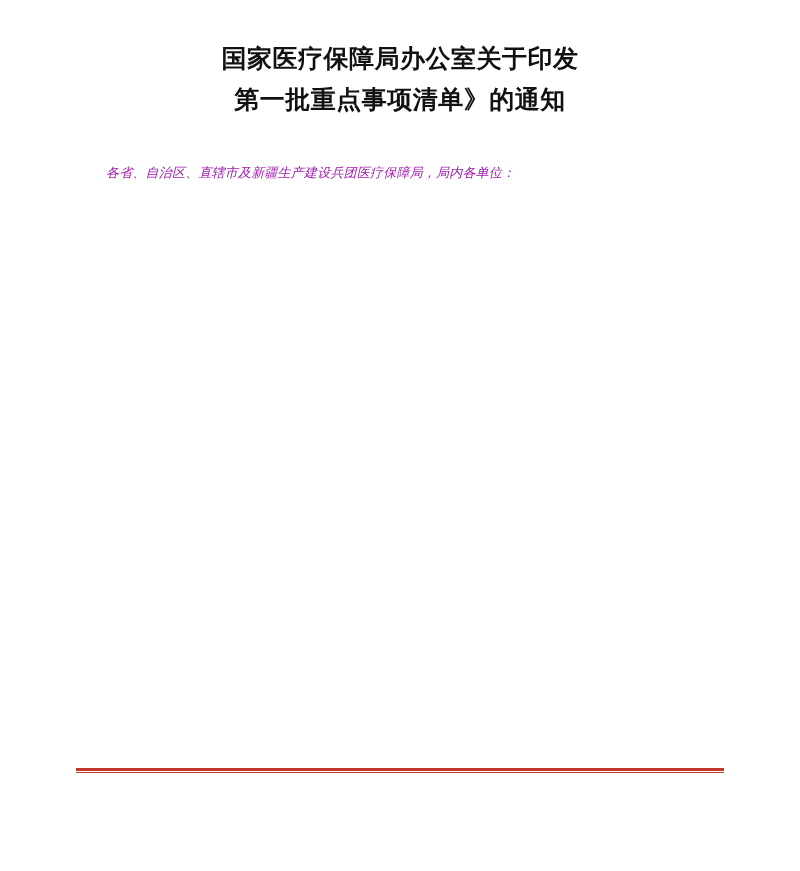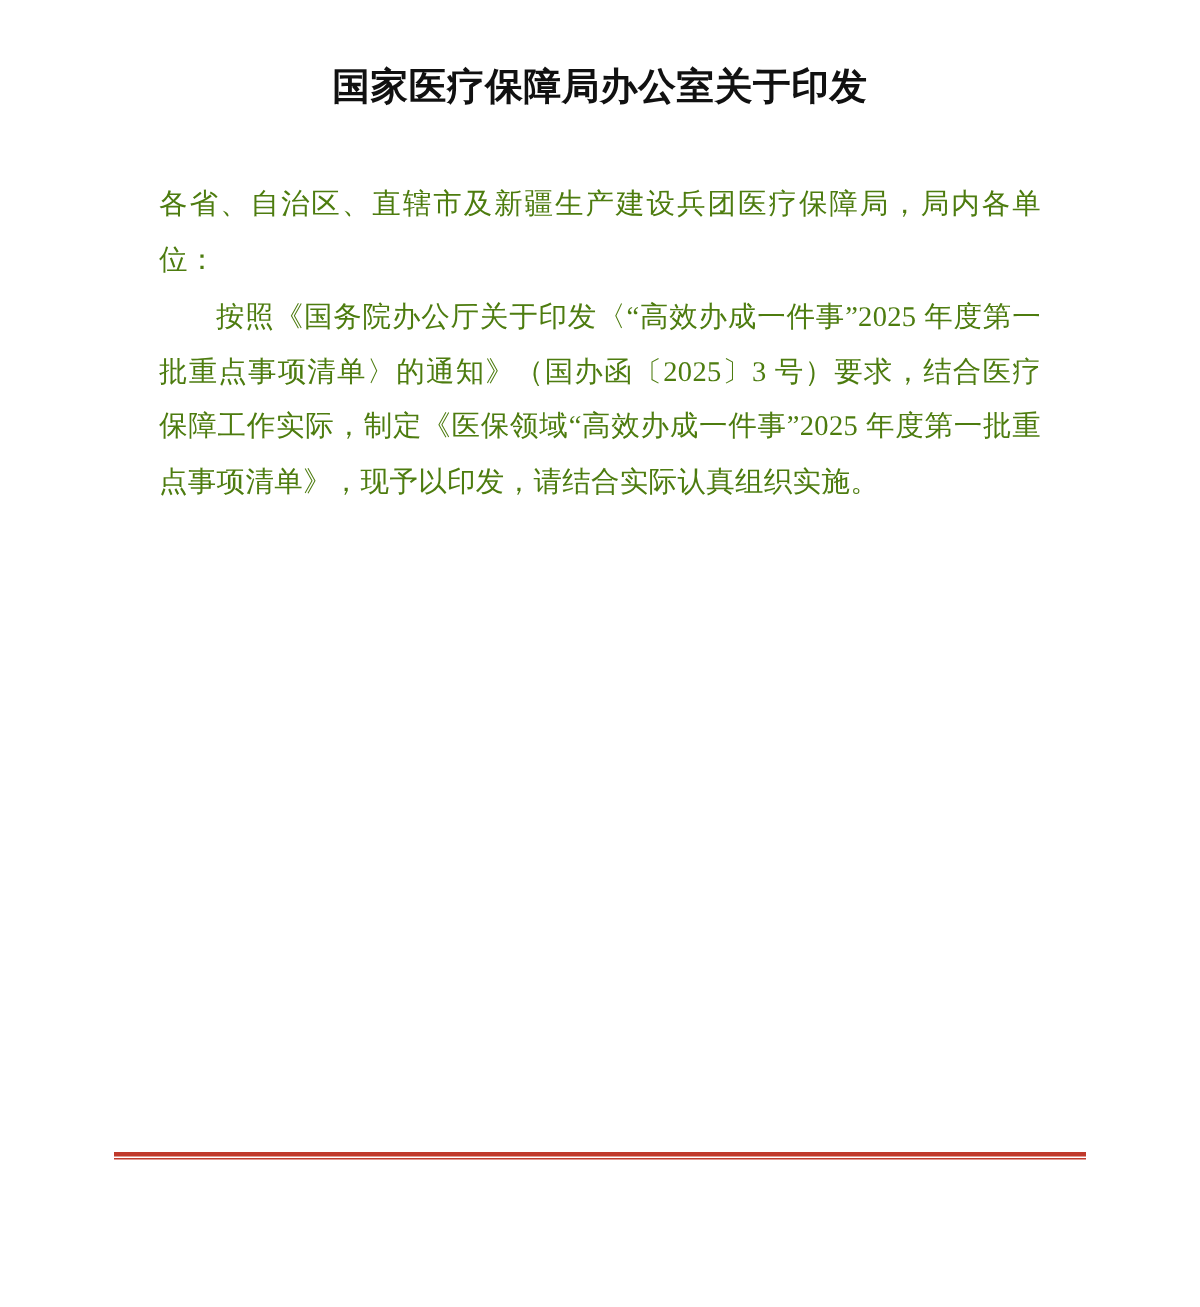--- a/index.html
+++ b/index.html
@@ -33,26 +33,27 @@
   }
   .doc-title .title-line {
     display: block;
     white-space: nowrap;
   }
   .body-block {
     margin-top: 40px;
   }
   .para {
     margin: 0 0 2px 0;
-    font-size: 19px;
+    font-size: 13px;
     line-height: 1.92;
     text-align: justify;
     text-justify: inter-ideograph;
-    color: #4d7c0f;
+    color: #a21caf;
     letter-spacing: 0.2px;
+    font-style: italic;
   }
   .para.indent {
     text-indent: 2em;
   }
   .footer-rule {
     position: absolute;
     left: 76px;
     right: 76px;
     bottom: 100px;
     height: 3px;
@@ -67,24 +68,24 @@
     background: #c0392b;
   }
 </style>
 </head>
 <body>
 
 <div class="page">
 
   <h1 class="doc-title">
     <span class="title-line">国家医疗保障局办公室关于印发</span>
+    <span class="title-line">第一批重点事项清单》的通知</span>
   </h1>
 
   <div class="body-block">
     <p class="para">各省、自治区、直辖市及新疆生产建设兵团医疗保障局，局内各单位：</p>
-    <p class="para indent">按照《国务院办公厅关于印发〈“高效办成一件事”2025 年度第一批重点事项清单〉的通知》（国办函〔2025〕3 号）要求，结合医疗保障工作实际，制定《医保领域“高效办成一件事”2025 年度第一批重点事项清单》，现予以印发，请结合实际认真组织实施。</p>
   </div>
 
   <div class="footer-rule">
     <div class="thin"></div>
   </div>
 
 </div>
 
 </body></html>

